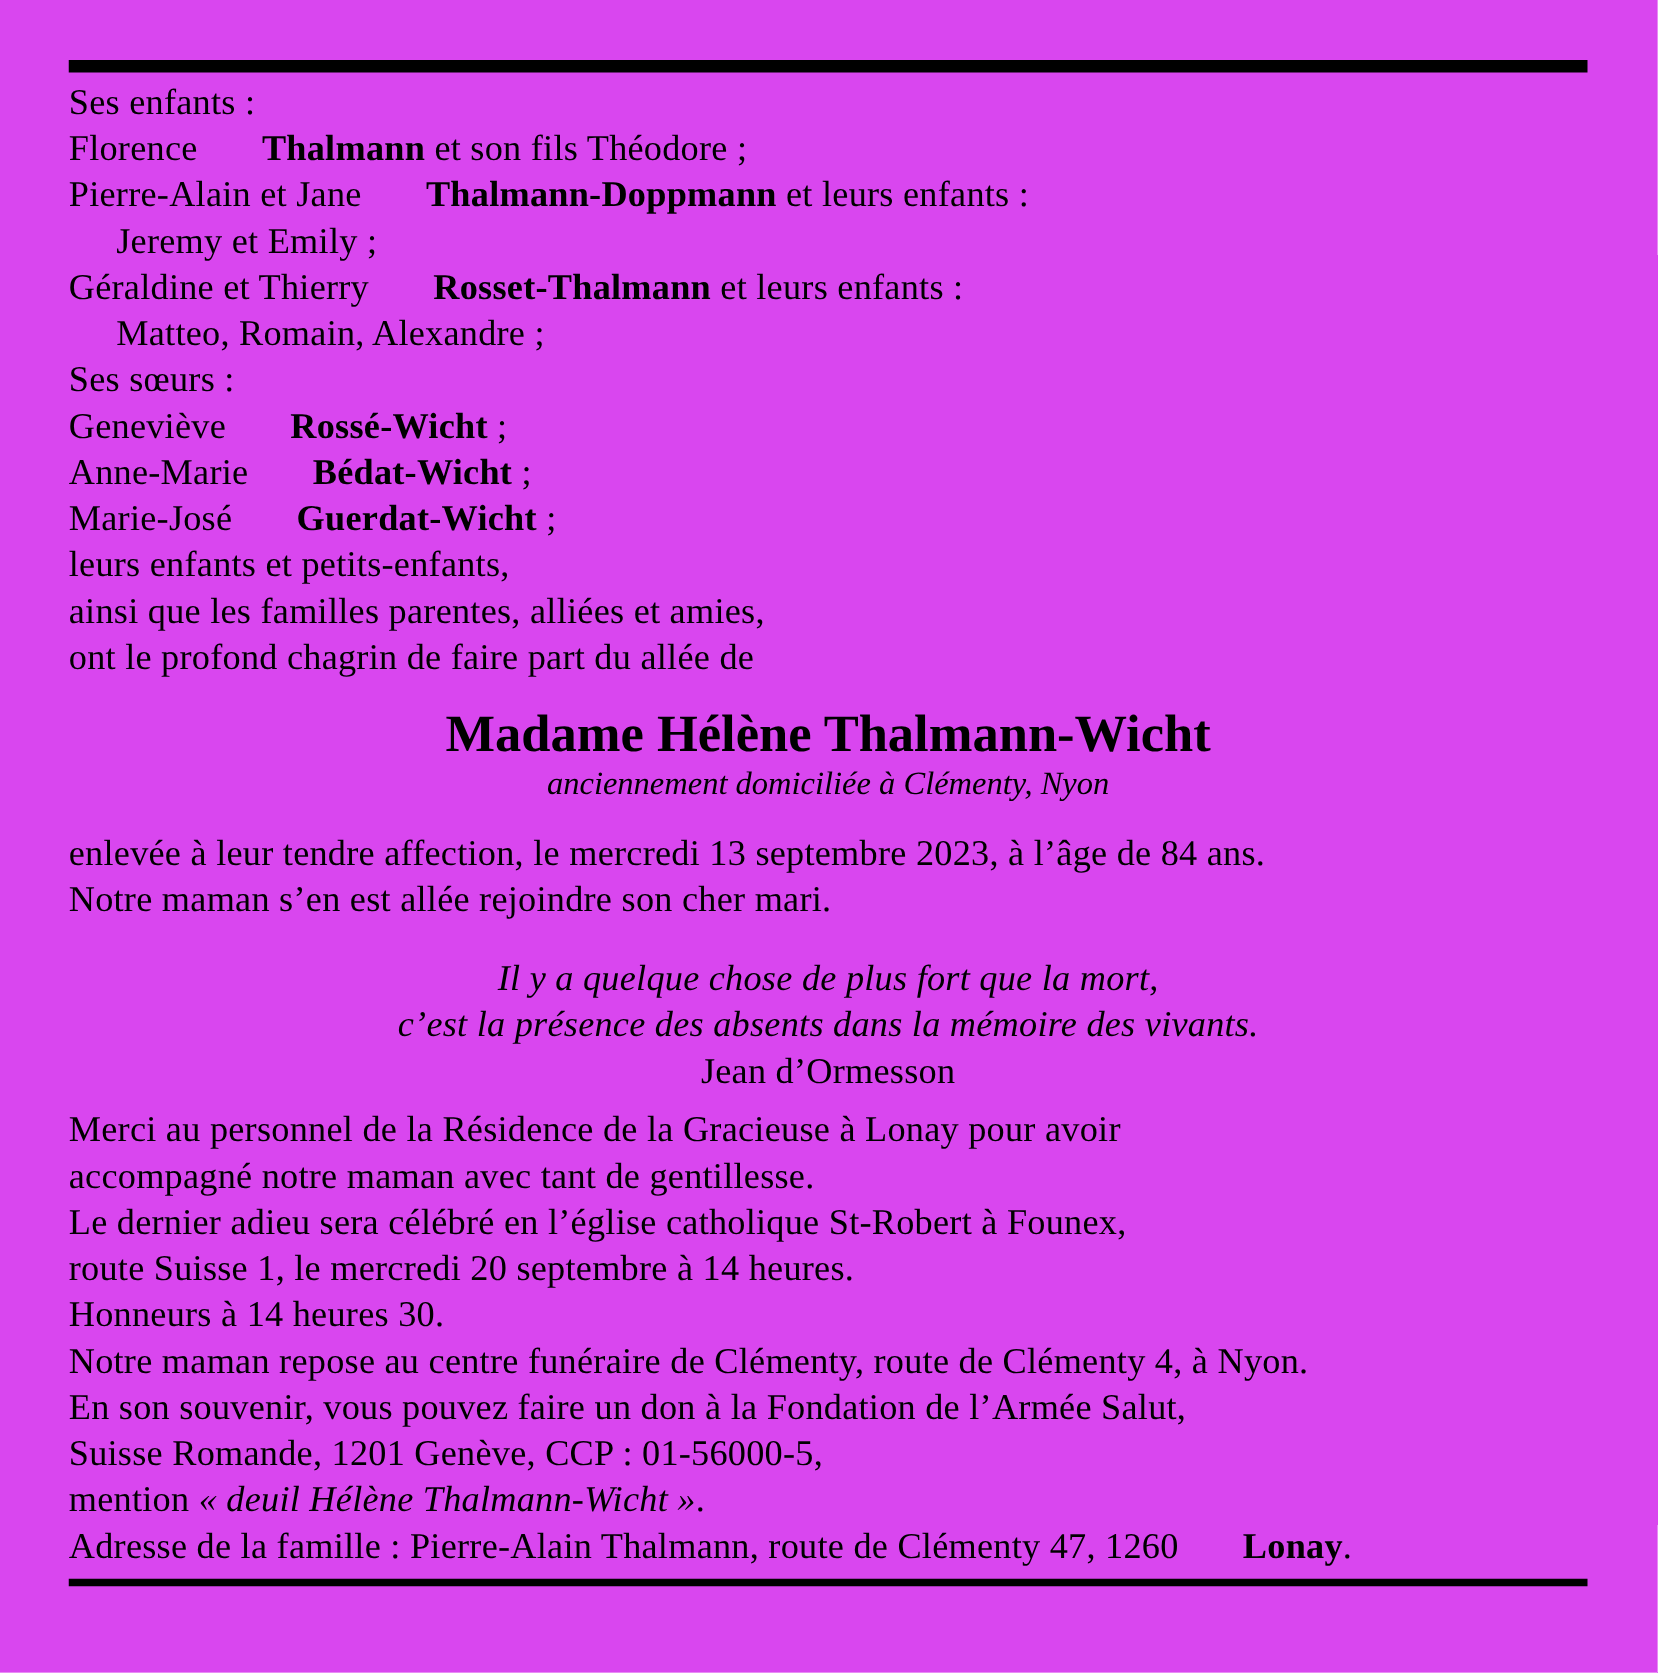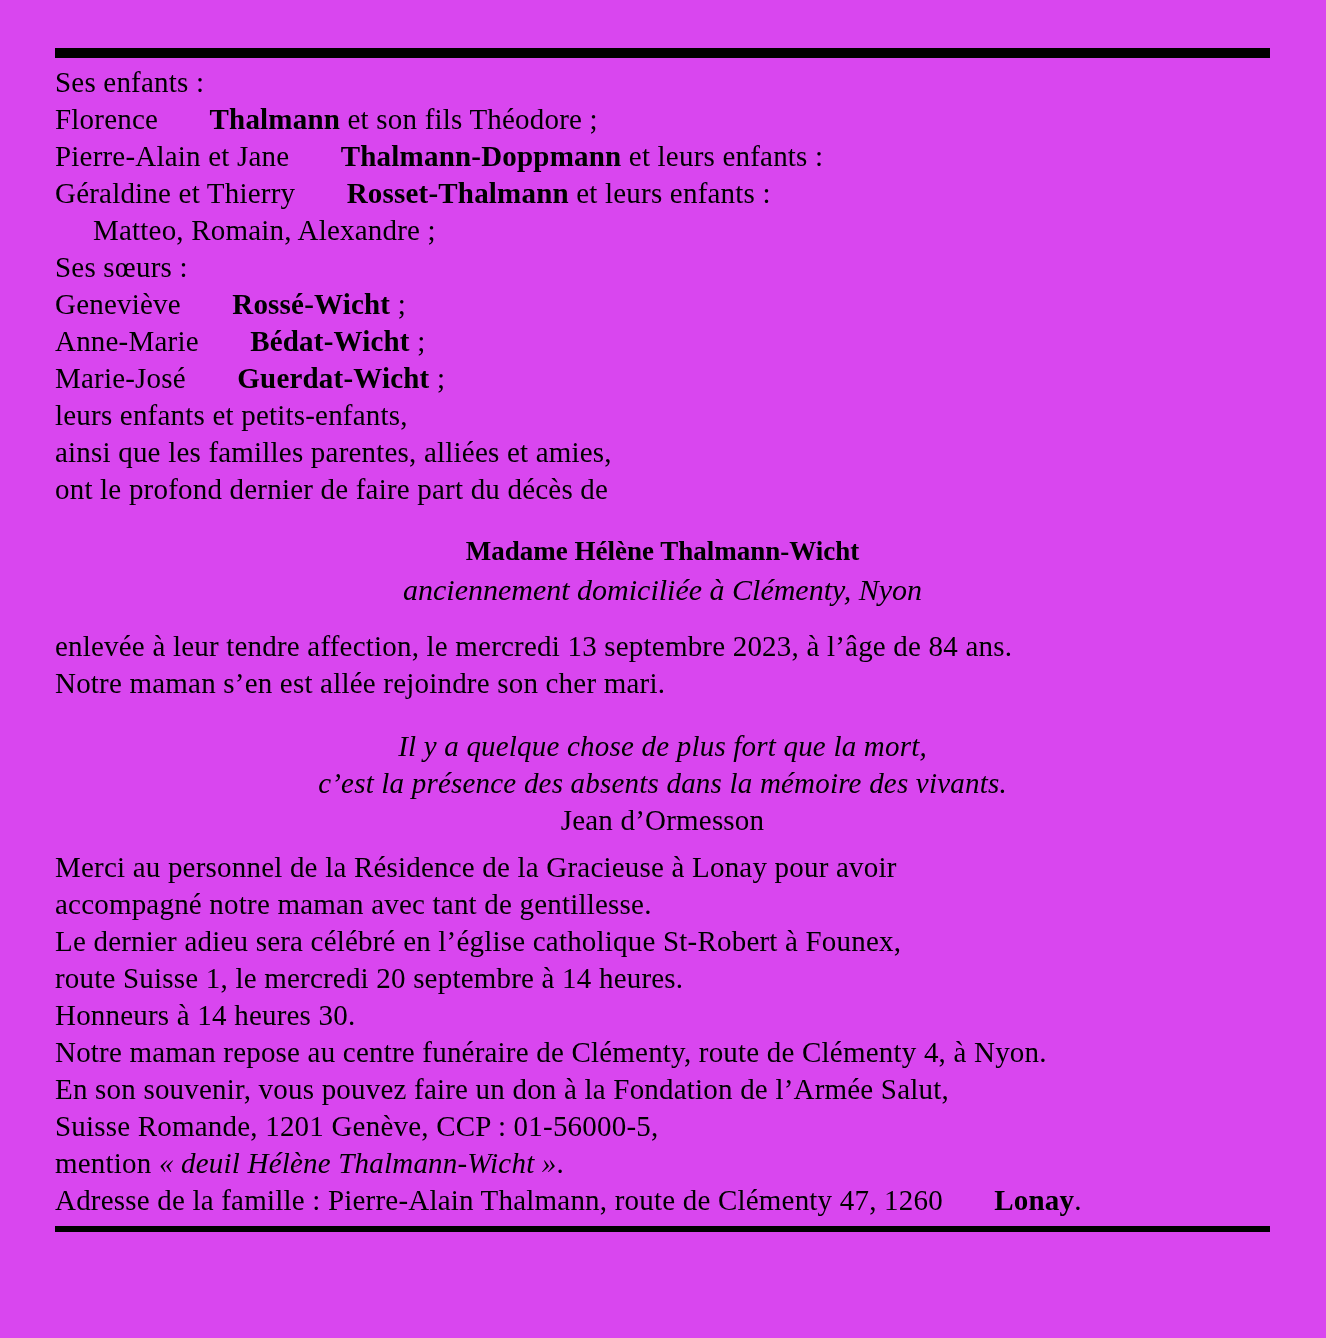--- a/index.html
+++ b/index.html
@@ -35,26 +35,26 @@
     line-height: 37px;
     letter-spacing: 0.2px;
   }
   .family { margin-top: 6px; }
   .line { white-space: nowrap; }
   .indent { padding-left: 38px; }
   .b { font-weight: bold; margin-left: 44px; }
   .i { font-style: italic; }
   .title-block { text-align: center; margin-top: 22px; }
   .title {
-    font-size: 27px;
+    font-size: 42px;
     font-weight: bold;
     line-height: 42px;
   }
   .subtitle {
-    font-size: 30px;
+    font-size: 26px;
     font-style: italic;
     line-height: 36px;
   }
   .death { margin-top: 20px; }
   .quote {
     margin-top: 26px;
     text-align: center;
     font-style: italic;
   }
   .quote .attribution { font-style: normal; }
@@ -65,29 +65,30 @@
 
 <div class="page">
   <div class="content">
 
     <div class="rule-top"></div>
 
     <div class="body-text family">
       <div class="line">Ses enfants :</div>
       <div class="line"><span>Florence </span><span class="b">Thalmann</span><span> et son fils Théodore ;</span></div>
       <div class="line"><span>Pierre-Alain et Jane </span><span class="b">Thalmann-Doppmann</span><span> et leurs enfants :</span></div>
+      <div class="line indent">Jeremy et Emily ;</div>
       <div class="line"><span>Géraldine et Thierry </span><span class="b">Rosset-Thalmann</span><span> et leurs enfants :</span></div>
       <div class="line indent">Matteo, Romain, Alexandre ;</div>
       <div class="line">Ses sœurs :</div>
       <div class="line"><span>Geneviève </span><span class="b">Rossé-Wicht</span><span> ;</span></div>
       <div class="line"><span>Anne-Marie </span><span class="b">Bédat-Wicht</span><span> ;</span></div>
       <div class="line"><span>Marie-José </span><span class="b">Guerdat-Wicht</span><span> ;</span></div>
       <div class="line">leurs enfants et petits-enfants,</div>
       <div class="line">ainsi que les familles parentes, alliées et amies,</div>
-      <div class="line">ont le profond dernier de faire part du décès de</div>
+      <div class="line">ont le profond chagrin de faire part du allée de</div>
     </div>
 
     <div class="title-block">
       <div class="title">Madame Hélène Thalmann-Wicht</div>
       <div class="subtitle">anciennement domiciliée à Clémenty, Nyon</div>
     </div>
 
     <div class="body-text death">
       <div class="line">enlevée à leur tendre affection, le mercredi 13 septembre 2023, à l’âge de 84 ans.</div>
       <div class="line">Notre maman s’en est allée rejoindre son cher mari.</div>

